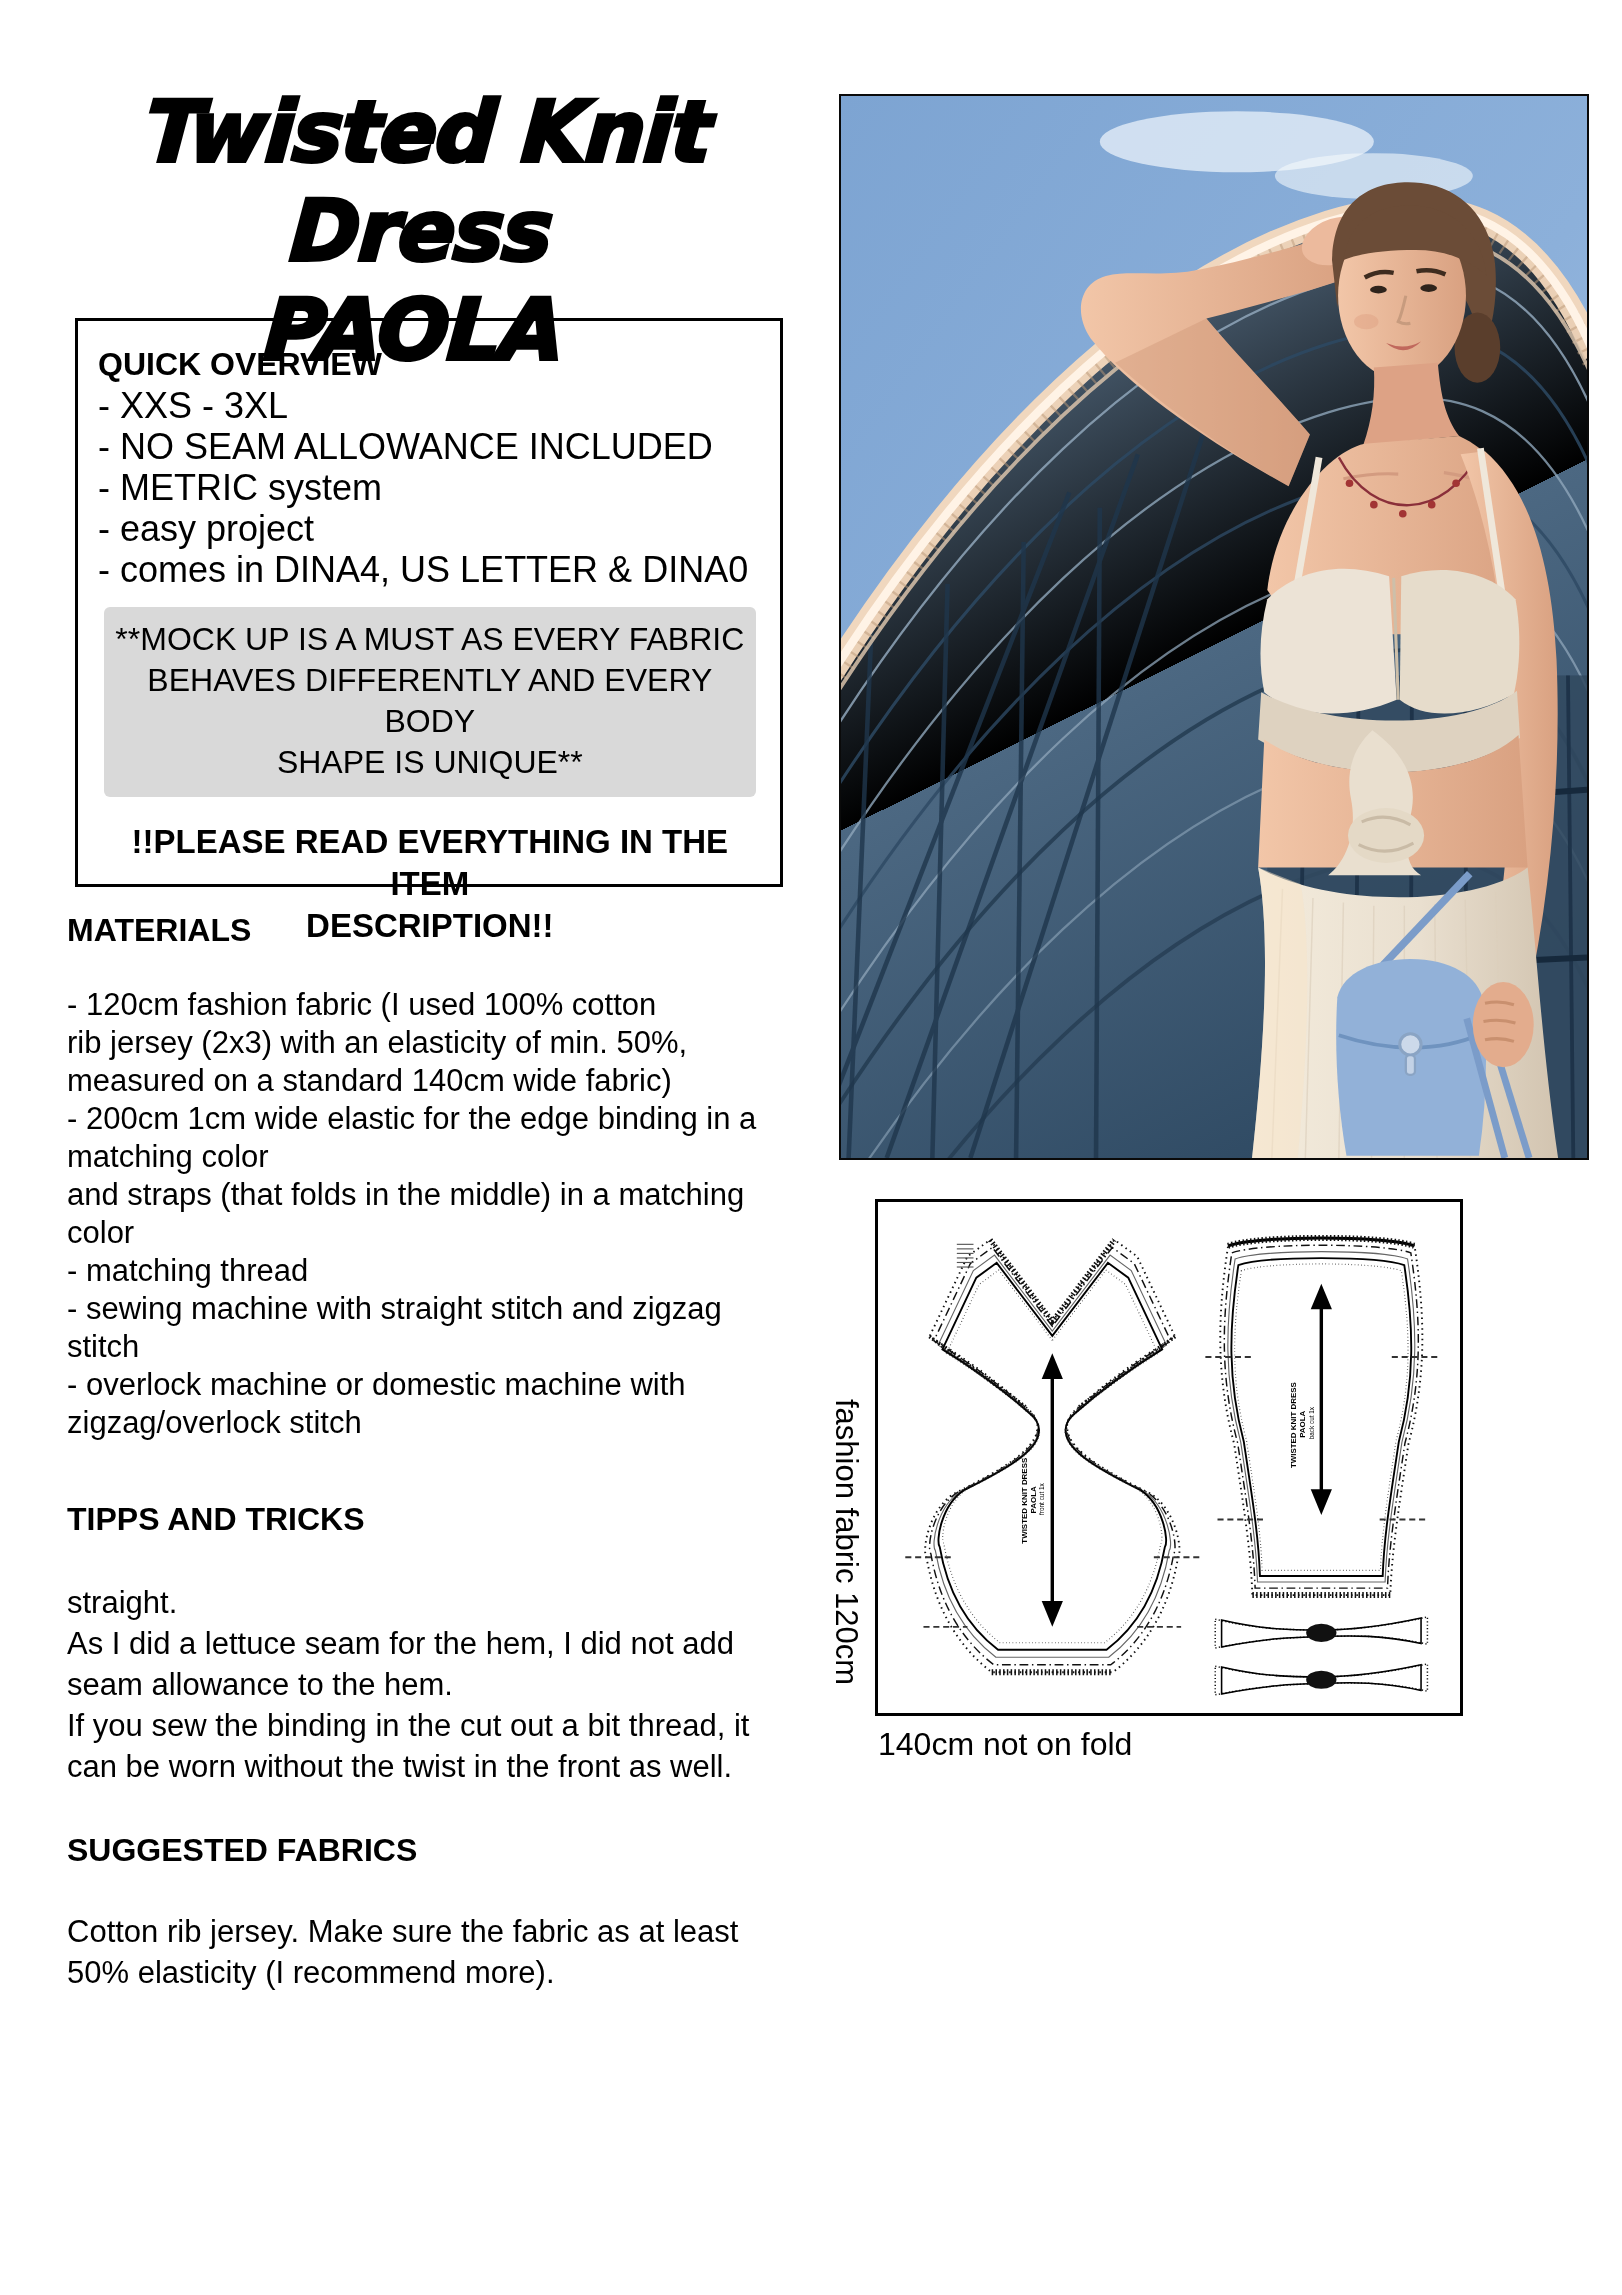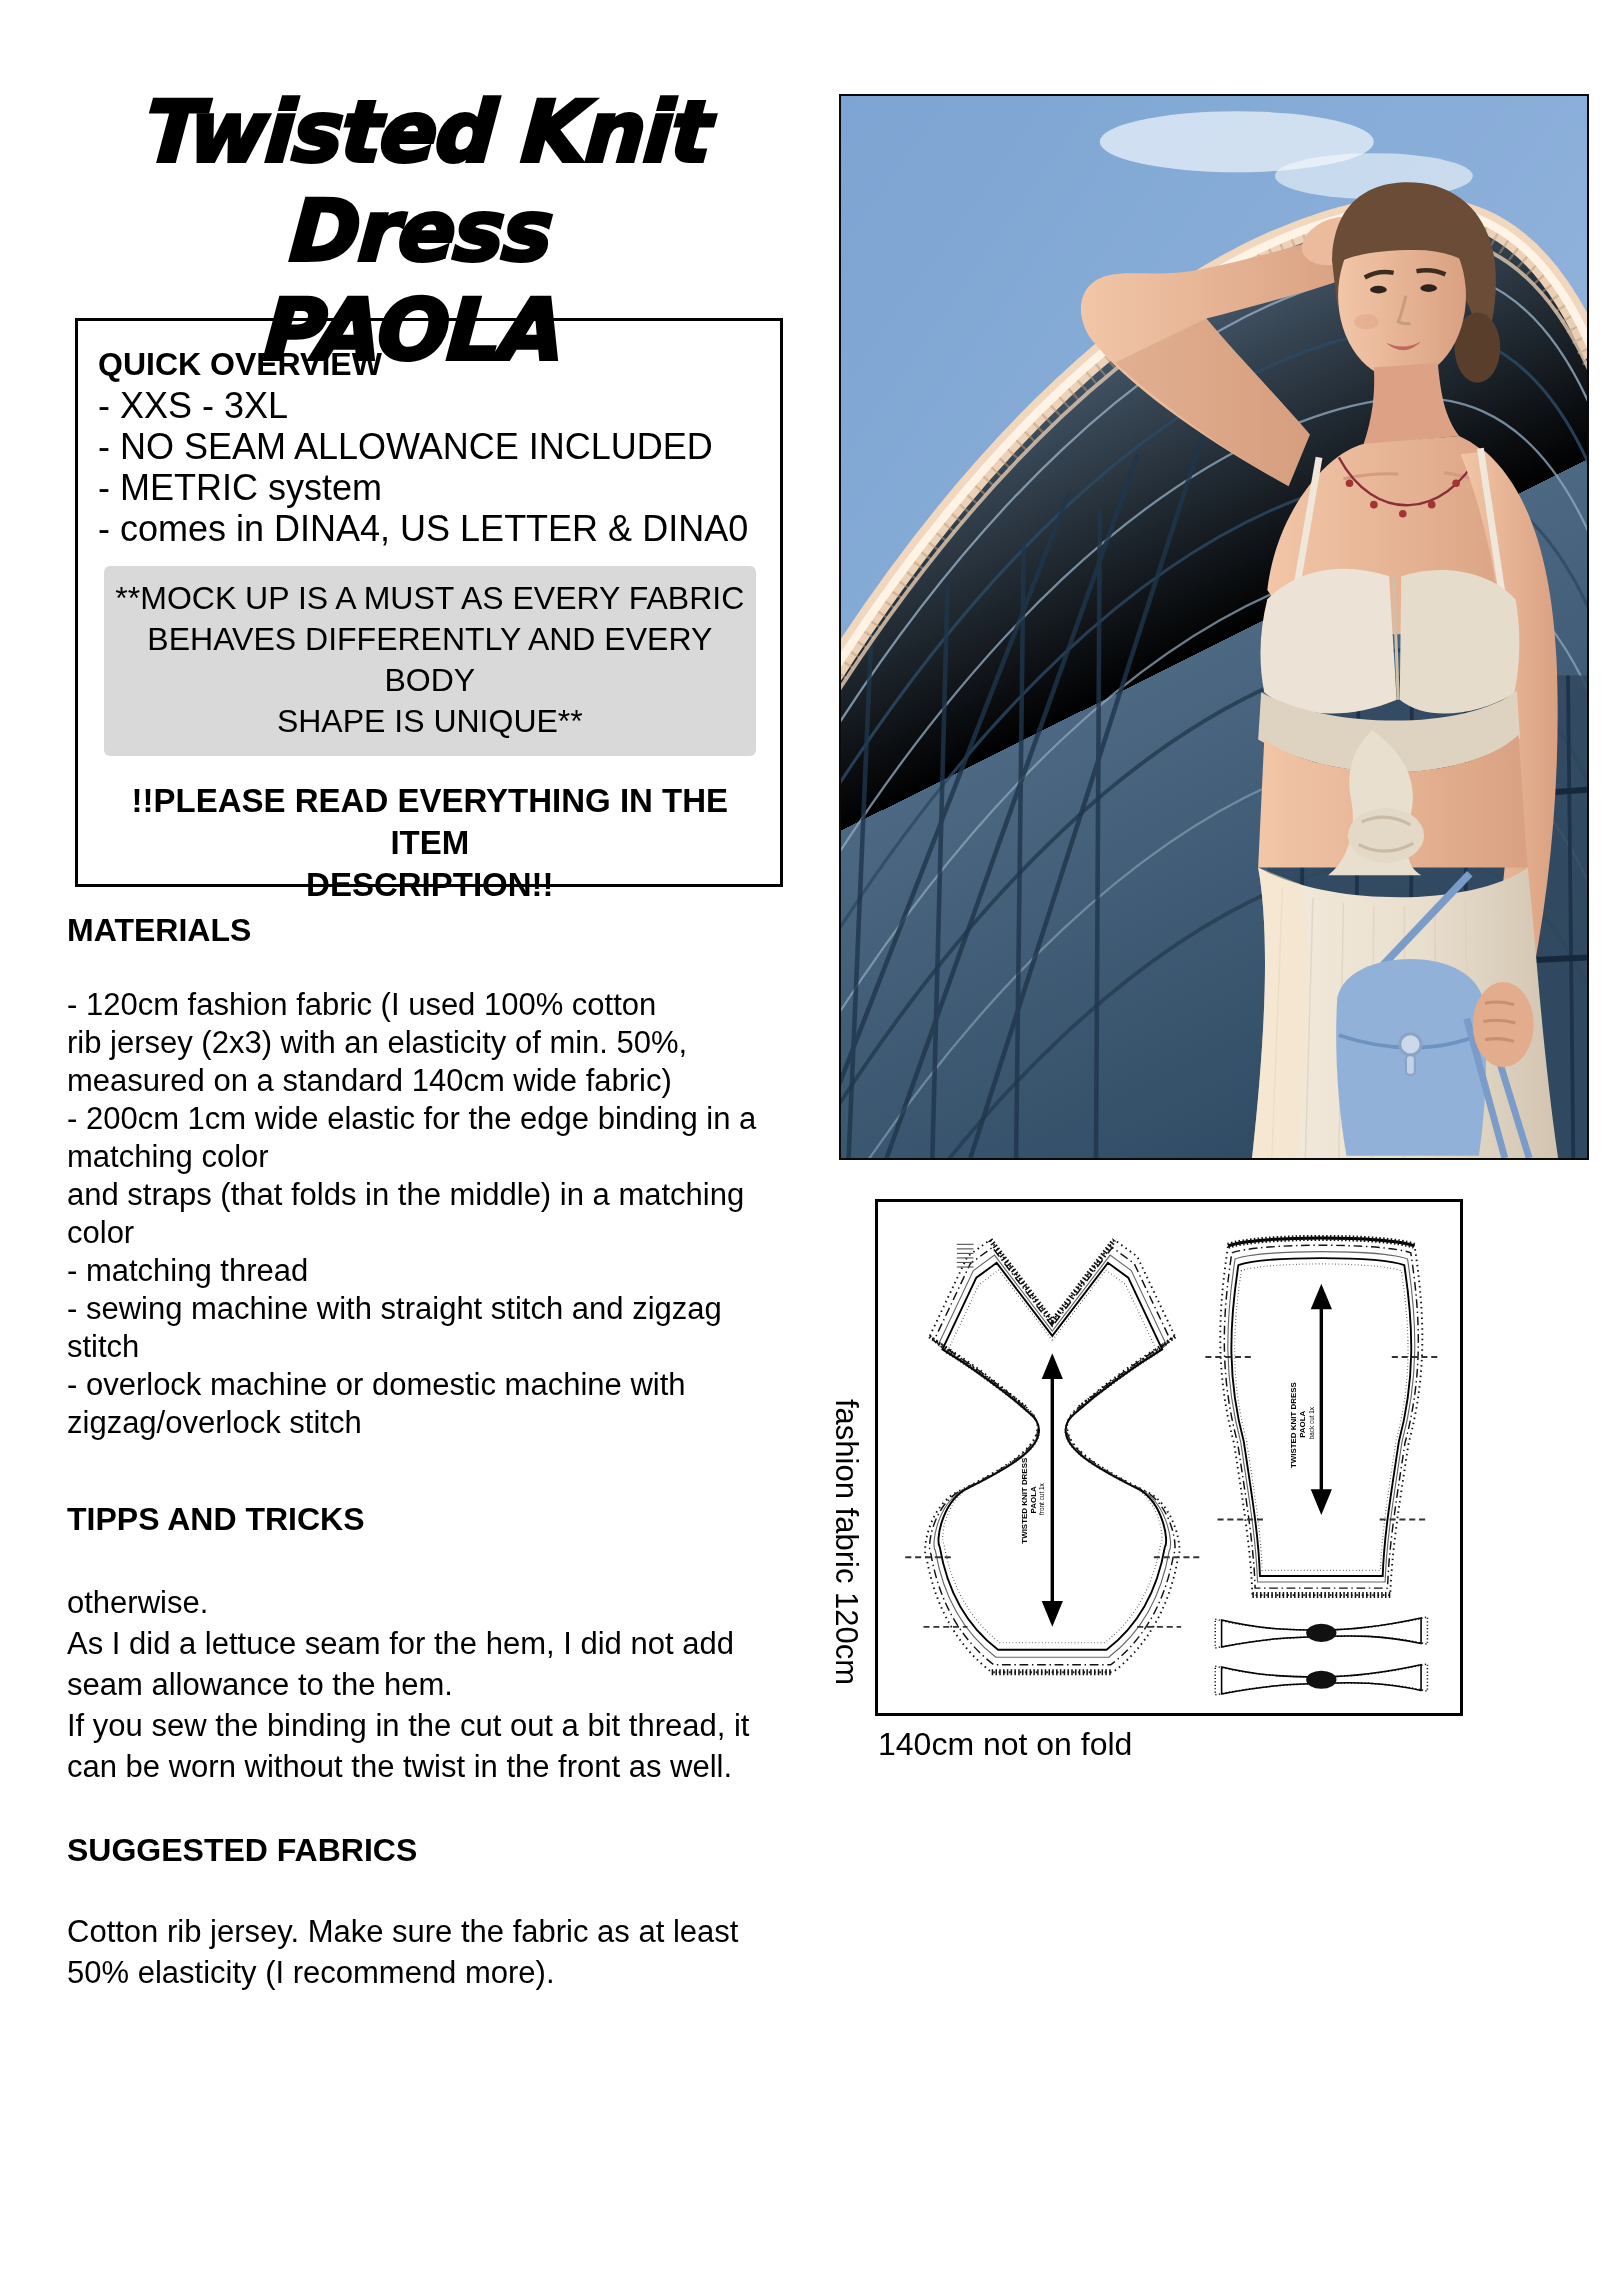--- a/index.html
+++ b/index.html
@@ -52,20 +52,21 @@
     <div>Twisted Knit Dress</div>
     <div>PAOLA</div>
   </div>
 
   <div class="abs" id="overview-box">
     <div class="inner">
       <div class="ov-head">QUICK OVERVIEW</div>
       <div class="ov-item">- XXS - 3XL</div>
       <div class="ov-item">- NO SEAM ALLOWANCE INCLUDED</div>
       <div class="ov-item">- METRIC system</div>
+      <div class="ov-item">- easy project</div>
       <div class="ov-item">- comes in DINA4, US LETTER &amp; DINA0</div>
       <div id="warn-box">
         <div class="warn-line">**MOCK UP IS A MUST AS EVERY FABRIC</div>
         <div class="warn-line">BEHAVES DIFFERENTLY AND EVERY BODY</div>
         <div class="warn-line">SHAPE IS UNIQUE**</div>
       </div>
       <div id="notice">
         <div class="notice-line">!!PLEASE READ EVERYTHING IN THE ITEM</div>
         <div class="notice-line">DESCRIPTION!!</div>
       </div>
@@ -83,21 +84,21 @@
     <div class="bodyline">color</div>
     <div class="bodyline">- matching thread</div>
     <div class="bodyline">- sewing machine with straight stitch and zigzag</div>
     <div class="bodyline">stitch</div>
     <div class="bodyline">- overlock machine or domestic machine with</div>
     <div class="bodyline">zigzag/overlock stitch</div>
   </div>
 
   <div class="abs h2" id="tips-h">TIPPS AND TRICKS</div>
   <div class="abs" id="tips-p">
-    <div class="bodyline2">otherwise.</div>
+    <div class="bodyline2">straight.</div>
     <div class="bodyline2">As I did a lettuce seam for the hem, I did not add</div>
     <div class="bodyline2">seam allowance to the hem.</div>
     <div class="bodyline2">If you sew the binding in the cut out a bit thread, it</div>
     <div class="bodyline2">can be worn without the twist in the front as well.</div>
   </div>
 
   <div class="abs h2" id="fab-h">SUGGESTED FABRICS</div>
   <div class="abs" id="fab-p">
     <div class="bodyline2">Cotton rib jersey. Make sure the fabric as at least</div>
     <div class="bodyline2">50% elasticity (I recommend more).</div>

